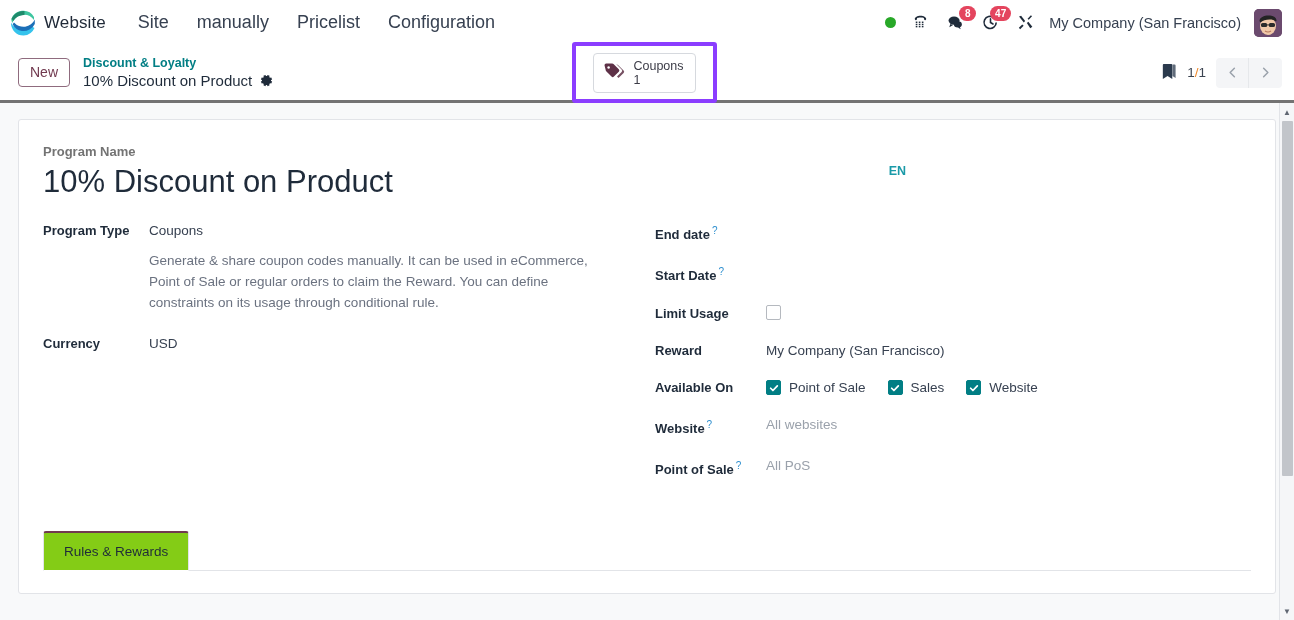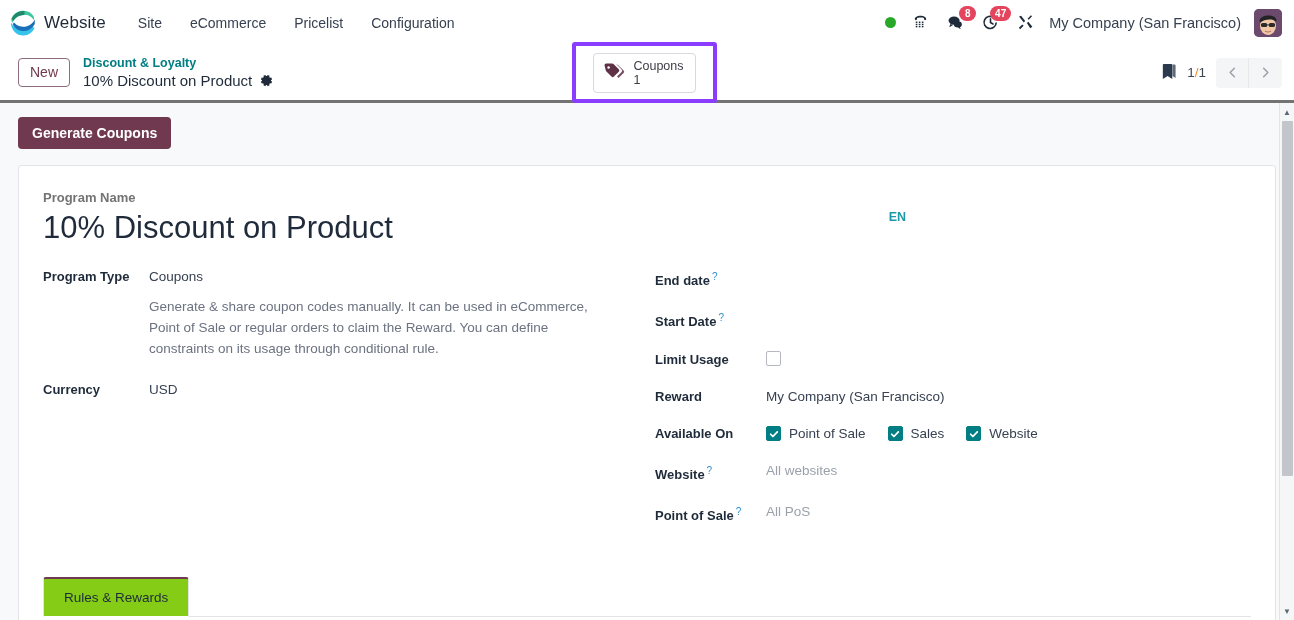--- a/index.html
+++ b/index.html
@@ -21,21 +21,21 @@
     position: relative;
     z-index: 5;
   }
   .brand-logo { width: 26px; height: 26px; flex: 0 0 26px; margin-right: 8px; }
   .brand-name {
     font-size: 17px; color: #1f2937; font-weight: 400;
     margin-right: 18px; letter-spacing: .1px;
   }
   .nav-menu { display: flex; align-items: center; gap: 0px; }
   .nav-item {
-    font-size: 14px; color: #374151; padding: 4px 14px;
+    font-size: 18px; color: #374151; padding: 4px 14px;
     cursor: pointer; white-space: nowrap;
   }
   .nav-right {
     margin-left: auto; display: flex; align-items: center; gap: 13px;
   }
   .status-dot { width: 11px; height: 11px; border-radius: 50%; background: #28a828; }
   .sysicon { position: relative; display: flex; align-items: center; justify-content: center;
              width: 22px; height: 22px; color: #1f2b3a; cursor: pointer; }
   .badge {
     position: absolute; top: -6px; right: -10px;
@@ -191,21 +191,21 @@
       <path d="M1.2 9.5 A12.5 12.5 0 0 1 24 7 L24 10 A12.5 12.5 0 0 0 2.2 13 Z" fill="#3ec6a0"></path>
       <path d="M1 12.5 A12.5 12.5 0 0 0 13.5 25.5 A12.5 12.5 0 0 0 24.5 18 L21 16 A12.5 12.5 0 0 1 2.5 15 Z" fill="#35c3ec"></path>
       <path d="M2.6 14.2 A12.5 12.5 0 0 0 12 21 A12.5 12.5 0 0 0 24.8 14 L24.8 9.5 A12.5 12.5 0 0 1 4 12.5 Z" fill="#1b6fb8"></path>
       <path d="M1.6 8.6 A12.5 12.5 0 0 1 14.5 1 L14.5 5 A12.5 12.5 0 0 0 3.3 11 Z" fill="#1f8a6b"></path>
     </svg>
   </span>
   <span class="brand-name">Website</span>
 
   <div class="nav-menu">
     <span class="nav-item">Site</span>
-    <span class="nav-item">eCommerce</span>
+    <span class="nav-item">manually</span>
     <span class="nav-item">Pricelist</span>
     <span class="nav-item">Configuration</span>
   </div>
 
   <div class="nav-right">
     <span class="status-dot"></span>
 
     <span class="sysicon">
       <svg viewBox="0 0 20 20" width="19" height="19" fill="currentColor">
         <path d="M10 3c-3.3 0-6 1.6-6 3.4 0 .7.4 1.1 1 1.1.7 0 1.1-.4 1.2-1 .1-.6.1-1 .4-1.2.6-.4 2-.6 3.4-.6s2.8.2 3.4.6c.3.2.3.6.4 1.2.1.6.5 1 1.2 1 .6 0 1-.4 1-1.1C16 4.6 13.3 3 10 3z"></path>
@@ -314,23 +314,20 @@
     </span>
     <span class="stat-text">
       <span class="stat-label">Coupons</span>
       <span class="stat-value">1</span>
     </span>
   </div>
 </div>
 
 <div class="page-area">
 
-  <div class="statusbar-row">
-    <button class="btn-generate">Generate Coupons</button>
-  </div>
 
   <div class="sheet">
 
     <div class="title-row">
       <div class="title-col">
         <div class="field-caption">Program Name</div>
         <div class="record-title">10% Discount on Product</div>
       </div>
       <span class="lang-badge">EN</span>
     </div>

